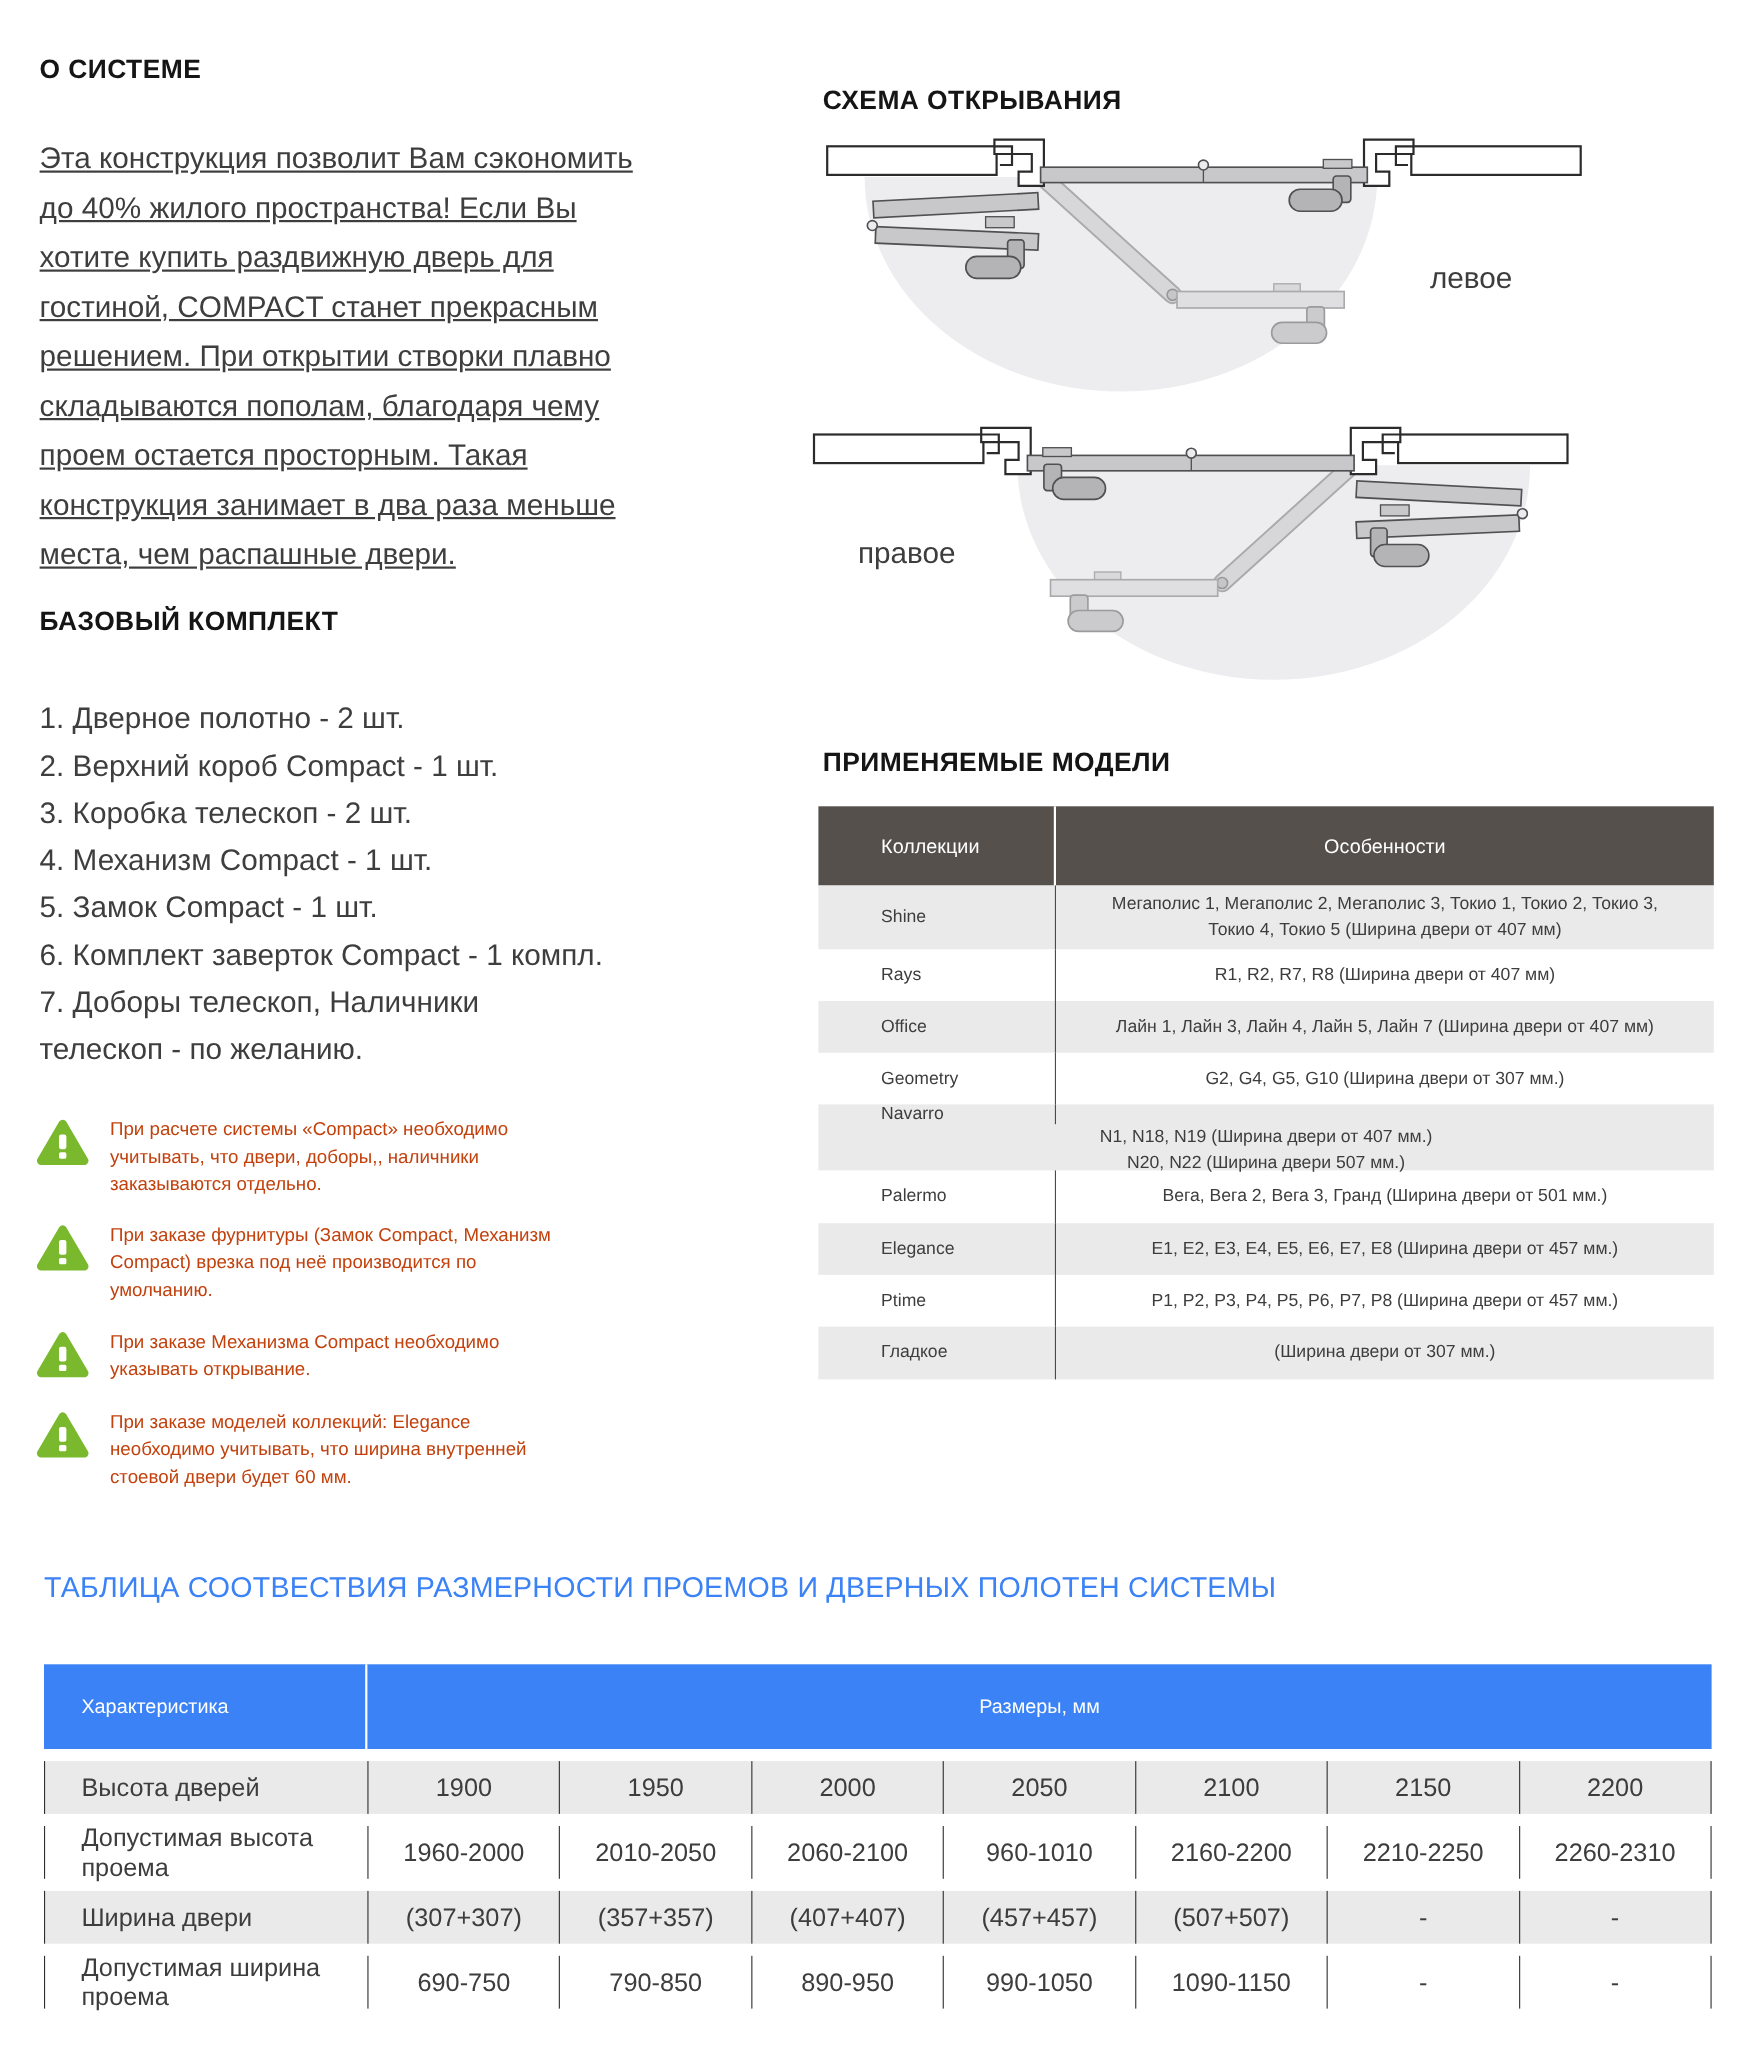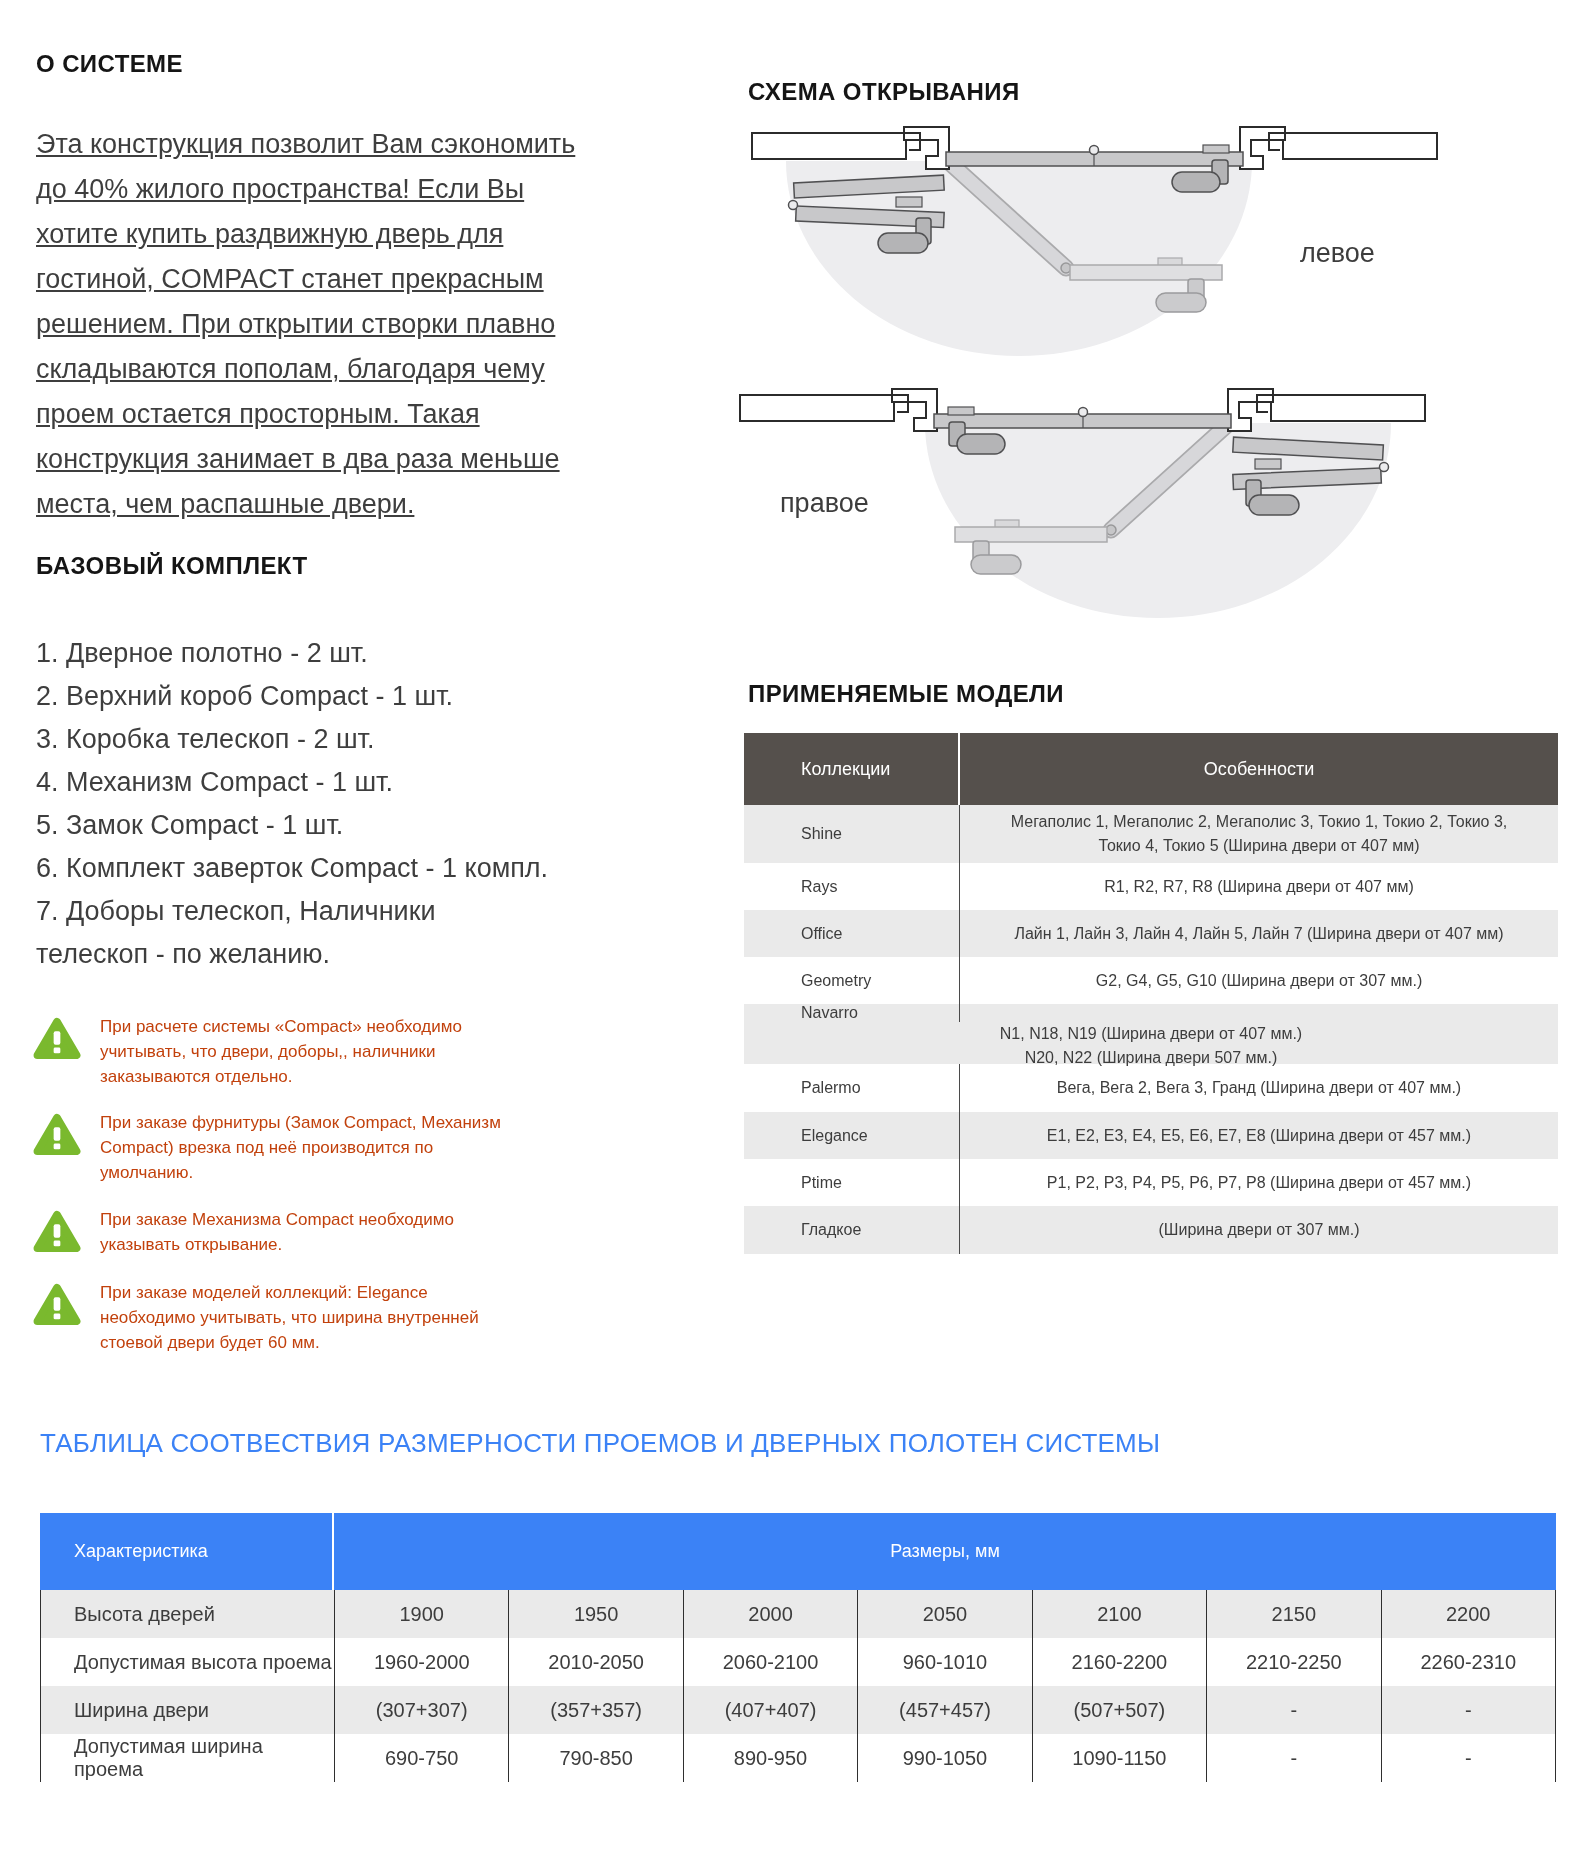--- a/index.html
+++ b/index.html
@@ -23,21 +23,21 @@
   .md-head .md-c1{border-right:2px solid #fff;}
   .md-row{display:flex;}
   .md-row .md-c1{border-right:1px solid #4a4a4a;}
   .md-row.alt{background:#eaeaea;}
   
   .sz-title{position:absolute;left:40px;top:1428px;font-weight:400;color:#3b82f6;font-size:26px;letter-spacing:0.2px;}
   .sz-table{position:absolute;left:40px;top:1513px;width:1516px;}
   .sz-head{display:flex;height:77px;background:#3b82f6;color:#fff;font-size:18px;font-weight:300;}
   .sz-h1{width:294px;flex:none;display:flex;align-items:center;padding-left:34px;box-sizing:border-box;border-right:2px solid #fff;}
   .sz-h2{flex:1;display:flex;align-items:center;justify-content:center;}
-  .sz-row{display:flex;height:48px;font-size:20px;border-left:1px solid #2f2f2f;border-right:1px solid #2f2f2f;box-sizing:border-box;}
+  .sz-row{display:flex;height:48px;font-size:23px;border-left:1px solid #2f2f2f;border-right:1px solid #2f2f2f;box-sizing:border-box;margin-top:11px;}
   .sz-row.alt{background:#eaeaea;}
   .sz-l{width:293px;flex:none;display:flex;align-items:center;padding-left:33px;box-sizing:border-box;}
   .sz-v{flex:1;display:flex;align-items:center;justify-content:center;border-left:1px solid #2f2f2f;}
 </style>
 </head>
 <body>
 
 <div class="page">
 
   <div class="h" style="left:36px;top:50px;">О СИСТЕМЕ</div>
@@ -165,21 +165,21 @@
       <div class="md-c1">Geometry</div>
       <div class="md-c2 pre">G2, G4, G5, G10 (Ширина двери от 307 мм.)</div>
     </div>
     <div class="md-row alt" style="height:60px;flex-direction:column;">
       <div class="md-c1">Navarro</div>
       <div class="md-c2 pre">N1, N18, N19 (Ширина двери от 407 мм.)
 N20, N22 (Ширина двери 507 мм.)</div>
     </div>
     <div class="md-row" style="height:48px;">
       <div class="md-c1">Palermo</div>
-      <div class="md-c2 pre">Вега, Вега 2, Вега 3, Гранд (Ширина двери от 407 мм.)</div>
+      <div class="md-c2 pre">Вега, Вега 2, Вега 3, Гранд (Ширина двери от 501 мм.)</div>
     </div>
     <div class="md-row alt" style="height:47px;">
       <div class="md-c1">Elegance</div>
       <div class="md-c2 pre">E1, E2, E3, E4, E5, E6, E7, E8 (Ширина двери от 457 мм.)</div>
     </div>
     <div class="md-row" style="height:47px;">
       <div class="md-c1">Ptime</div>
       <div class="md-c2 pre">P1, P2, P3, P4, P5, P6, P7, P8  (Ширина двери от 457 мм.)</div>
     </div>
     <div class="md-row alt" style="height:48px;">

